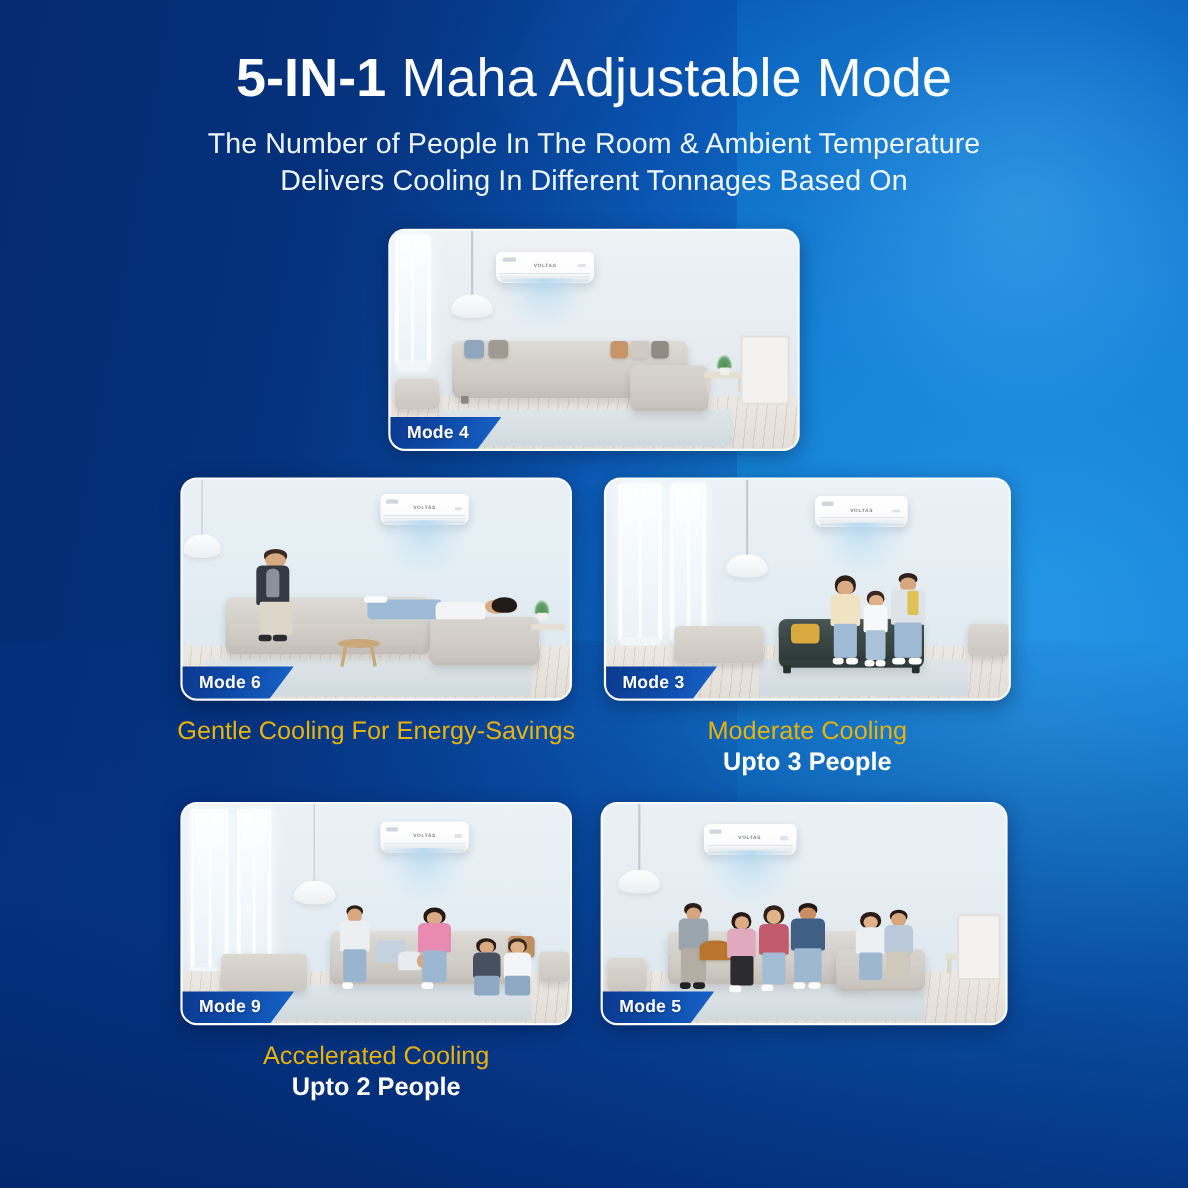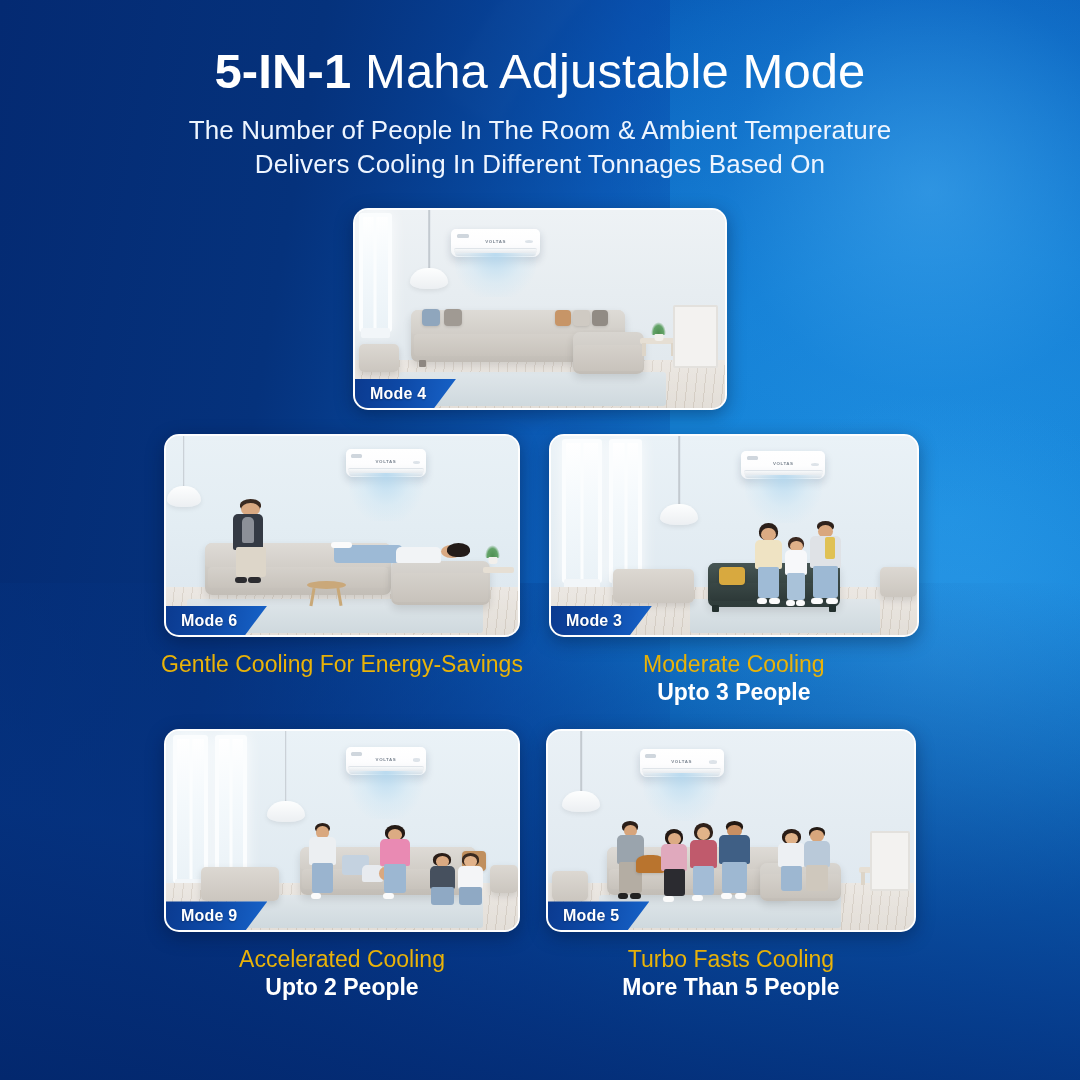--- a/index.html
+++ b/index.html
@@ -607,20 +607,16 @@
           <div class="ottoman" style="left:1%;top:70%;width:10%;height:15%;"></div>
           <div class="sidetable" style="right:5%;top:68%;width:10%;height:3%;">
             <div class="tleg" style="left:6%;"></div>
               <div class="tleg" style="right:6%;"></div>
           </div>
           <div class="plant" style="right:8%;top:60%;"></div>
           <div class="frame" style="right:1%;top:50%;width:11%;height:30%;"></div>
         </div>
         <div class="badge">Mode 5</div>
       </div>
-      <div class="caption">
-        <div class="cap-line1">Turbo Fasts Cooling</div>
-        <div class="cap-line2">More Than 5 People</div>
-      </div>
     </div>
   </div>
 
 </div>
 
 </body></html>

